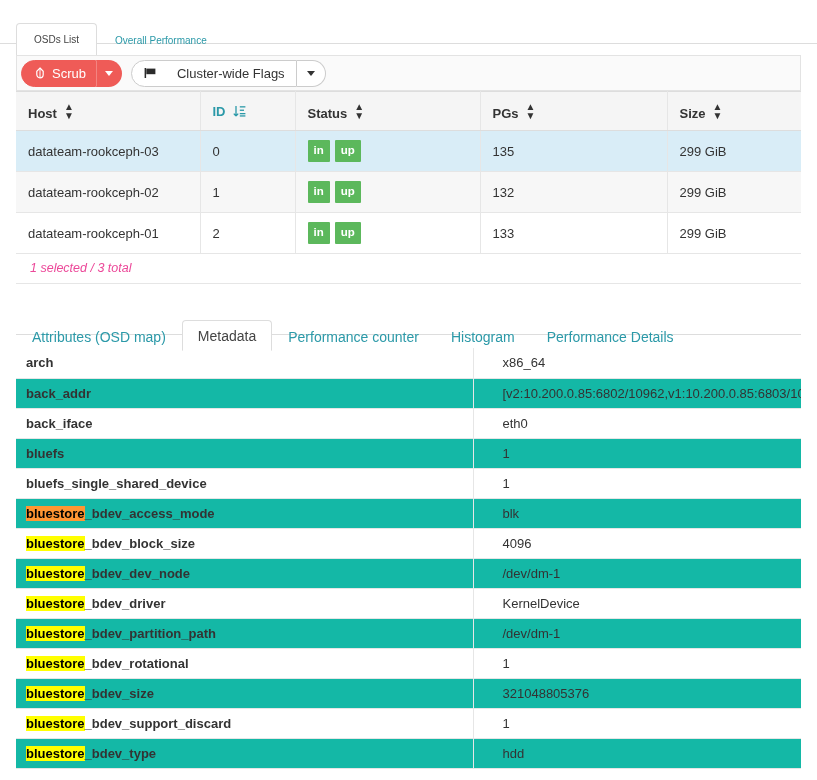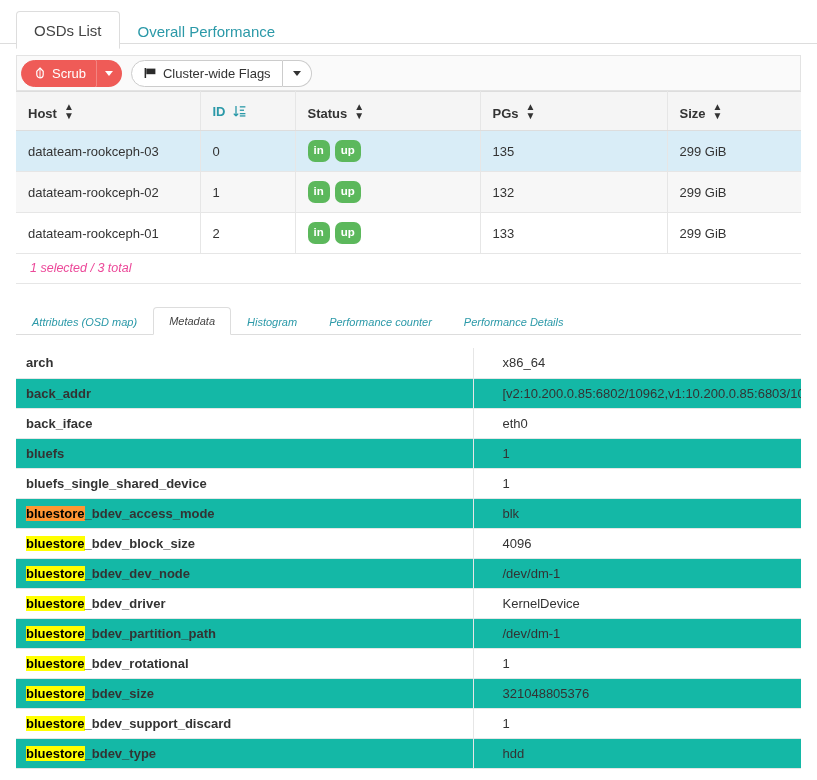--- a/index.html
+++ b/index.html
@@ -17,28 +17,28 @@
   .tabbar {
     display: flex;
     align-items: flex-end;
     height: 44px;
     padding-left: 16px;
     border-bottom: 1px solid #ddd;
     background: #fff;
   }
   .tab {
     padding: 11px 17px 10px 17px;
-    font-size: 15px;
+    font-size: 10px;
     line-height: 1;
     color: #2b99a8;
     border: 1px solid transparent;
     border-bottom: none;
     border-radius: 4px 4px 0 0;
     position: relative;
-    top: 6px;
+    top: 13px;
     cursor: pointer;
     white-space: nowrap;
   }
   .tab.active {
     color: #444;
     background: #fff;
     border-color: #ddd;
     border-bottom: 1px solid #fff;
   }
 
@@ -83,21 +83,21 @@
   .btn-flags {
     display: flex; align-items: center;
     background: #fff;
     color: #333;
     border: 1px solid #ccc;
     border-radius: 14px 0 0 14px;
     height: 27px;
     padding: 0 11px 0 12px;
     font-size: 13px;
     cursor: pointer;
-    gap: 6px;
+    gap: 20px;
   }
   .btn-flags-caret {
     background: #fff;
     border: 1px solid #ccc;
     border-left: none;
     border-radius: 0 14px 14px 0;
     height: 27px;
     width: 29px;
     display: flex; align-items: center; justify-content: center;
     cursor: pointer;
@@ -163,21 +163,21 @@
   .sort-active { color: #2b99a8; margin-left: 7px; display:inline-block; position: relative; top: 2px; }
 
   .badge {
     display: inline-block;
     background: #5cb85c;
     color: #fff;
     font-size: 11.5px;
     font-weight: bold;
     line-height: 1;
     padding: 5px 6px 6px 6px;
-    border-radius: 7px;
+    border-radius: 1px;
     margin-right: 5px;
   }
 
   .table-footer {
     width: 785px;
     border-bottom: 1px solid #e6e6e6;
     padding: 7px 0 8px 14px;
     font-style: italic;
     font-size: 12.5px;
     color: #ec4899;
@@ -188,31 +188,30 @@
   .detail-tabs {
     display: flex;
     align-items: flex-end;
     margin: 18px 0 0 16px;
     width: 785px;
     border-bottom: 1px solid #ddd;
     height: 33px;
   }
   .dtab {
     padding: 8px 15px 7px 15px;
-    font-size: 11px;
+    font-size: 14px;
     line-height: 1;
     color: #2b99a8;
     border: 1px solid transparent;
     border-bottom: none;
     border-radius: 4px 4px 0 0;
     position: relative;
-    top: 1px;
+    top: 17px;
     cursor: pointer;
     white-space: nowrap;
-    font-style: italic;
   }
   .dtab.active {
     color: #444;
     background: #fff;
     border-color: #ddd;
     border-bottom: 1px solid #fff;
   }
 
   
   .meta-wrap { padding: 13px 0 0 16px; }
@@ -343,24 +342,24 @@
 </div>
 
 <div class="detail-tabs" id="detail-tabs">
     <div class="dtab">
      <span>Attributes (OSD map)</span>
    </div>
     <div class="dtab active">
      <span>Metadata</span>
    </div>
     <div class="dtab">
+     <span>Performance counter</span>
+   </div>
+    <div class="dtab">
      <span>Histogram</span>
-   </div>
-    <div class="dtab">
-     <span>Performance counter</span>
    </div>
     <div class="dtab">
      <span>Performance Details</span>
    </div>
   </div>
 
 <div class="meta-wrap">
   <table class="meta">
     <colgroup>
         <col style="width:457px">

